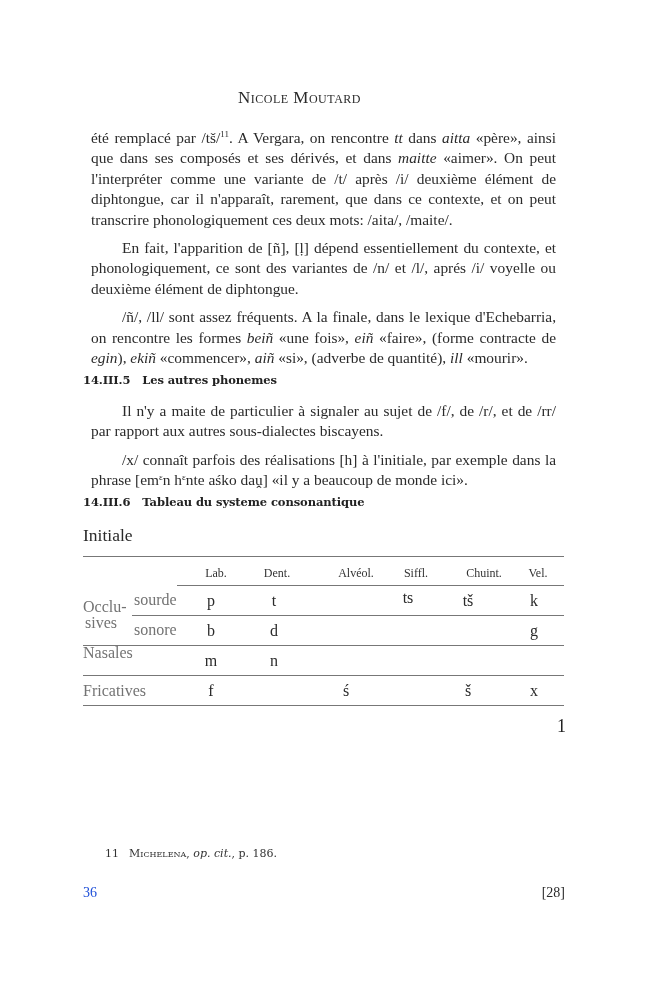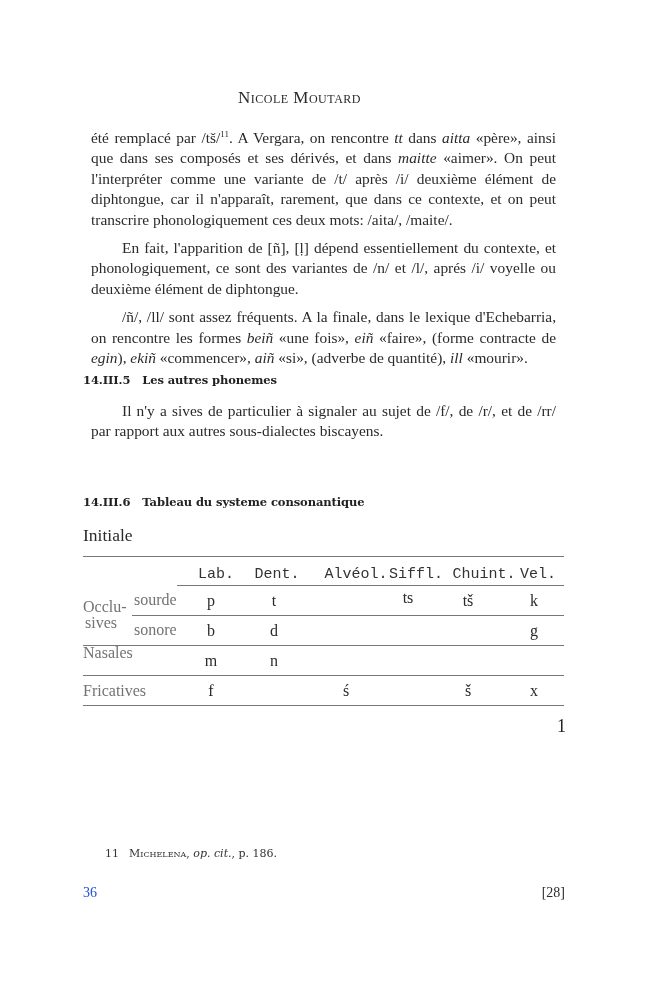--- a/index.html
+++ b/index.html
@@ -22,21 +22,21 @@
     sup.fn { font-size: 9px; vertical-align: super; line-height: 0; }
     sup.ph { font-size: 9px; vertical-align: 5px; line-height: 0; }
     .sec-head {
       left: 83px; font-size: 11.5px; font-weight: bold; color: #222;
       font-family: "DejaVu Serif", serif; letter-spacing: -0.1px;
     }
     .sec-head .num { margin-right: 8px; }
     .table-title { left: 83px; top: 525px; font-size: 17.5px; color: #2a2a2a; }
     .rule { height: 1px; background: #777; }
     .col-head {
-      font-size: 15px; font-family: Liberation Mono, monospace; color: #333; top: 566px;
+      font-size: 12px; font-family: Liberation Serif, serif; color: #333; top: 566px;
       transform: translateX(-50%);
     }
     .cell { font-size: 16px; color: #2a2a2a; transform: translateX(-50%); }
     .row-label { font-size: 16px; color: #737373; }
     .fig-num { left: 557px; top: 716px; font-size: 18px; color: #222; }
     .footnote {
       left: 105px; top: 847px; font-size: 11px; font-family: "DejaVu Serif", serif; color: #333;
     }
     .footnote .fn-num { margin-right: 10px; }
     .footnote .author { font-variant: small-caps; }
@@ -52,21 +52,22 @@
   <p><span>été remplacé par /tš/</span><sup class="fn">11</sup><span>. A Vergara, on rencontre </span><i>tt</i><span> dans </span><i>aitta</i><span> «père», ainsi que dans ses composés et ses dérivés, et dans </span><i>maitte</i><span> «aimer». On peut l'interpréter comme une variante de /t/ après /i/ deuxième élément de diphtongue, car il n'apparaît, rarement, que dans ce contexte, et on peut transcrire phonologiquement ces deux mots: /aita/, /maite/.</span></p>
   <p style="margin-top:2px;">En fait, l'apparition de [ñ], [ḷ] dépend essentiellement du contexte, et phonologiquement, ce sont des variantes de /n/ et /l/, aprés /i/ voyelle ou deuxième élément de diphtongue.</p>
   <p style="margin-top:2px;"><span>/ñ/, /ll/ sont assez fréquents. A la finale, dans le lexique d'Echebarria, on rencontre les formes </span><i>beiñ</i><span> «une fois», </span><i>eiñ</i><span> «faire», (forme contracte de </span><i>egin</i><span>), </span><i>ekiñ</i><span> «commencer», </span><i>aiñ</i><span> «si», (adverbe de quantité), </span><i>ill</i><span> «mourir».</span></p>
 </div>
 
 <div class="abs sec-head" style="top:373px;">
   <span class="num">14.III.5</span>
   <span>Les autres phonemes</span>
 </div>
 <div class="abs para" style="top:393px;">
-  <p class="first-indent">Il n'y a sives de particulier à signaler au sujet de /f/, de /r/, et de /rr/ par rapport aux autres sous-dialectes biscayens.</p>
+  <p class="first-indent">Il n'y a maite de particulier à signaler au sujet de /f/, de /r/, et de /rr/ par rapport aux autres sous-dialectes biscayens.</p>
+  <p style="margin-top:2px;"><span>/x/ connaît parfois des réalisations [h] à l'initiale, par exemple dans la phrase [em</span><sup class="ph">ɛ</sup><span>n h</span><sup class="ph">ɛ</sup><span>nte aśko daṷ] «il y a beaucoup de monde ici».</span></p>
 </div>
 
 <div class="abs sec-head" style="top:495px;">
   <span class="num">14.III.6</span>
   <span>Tableau du systeme consonantique</span>
 </div>
 
 <div class="abs table-title">Initiale</div>
 
 <div class="abs rule" style="left:83px; width:481px; top:556px;"></div>

